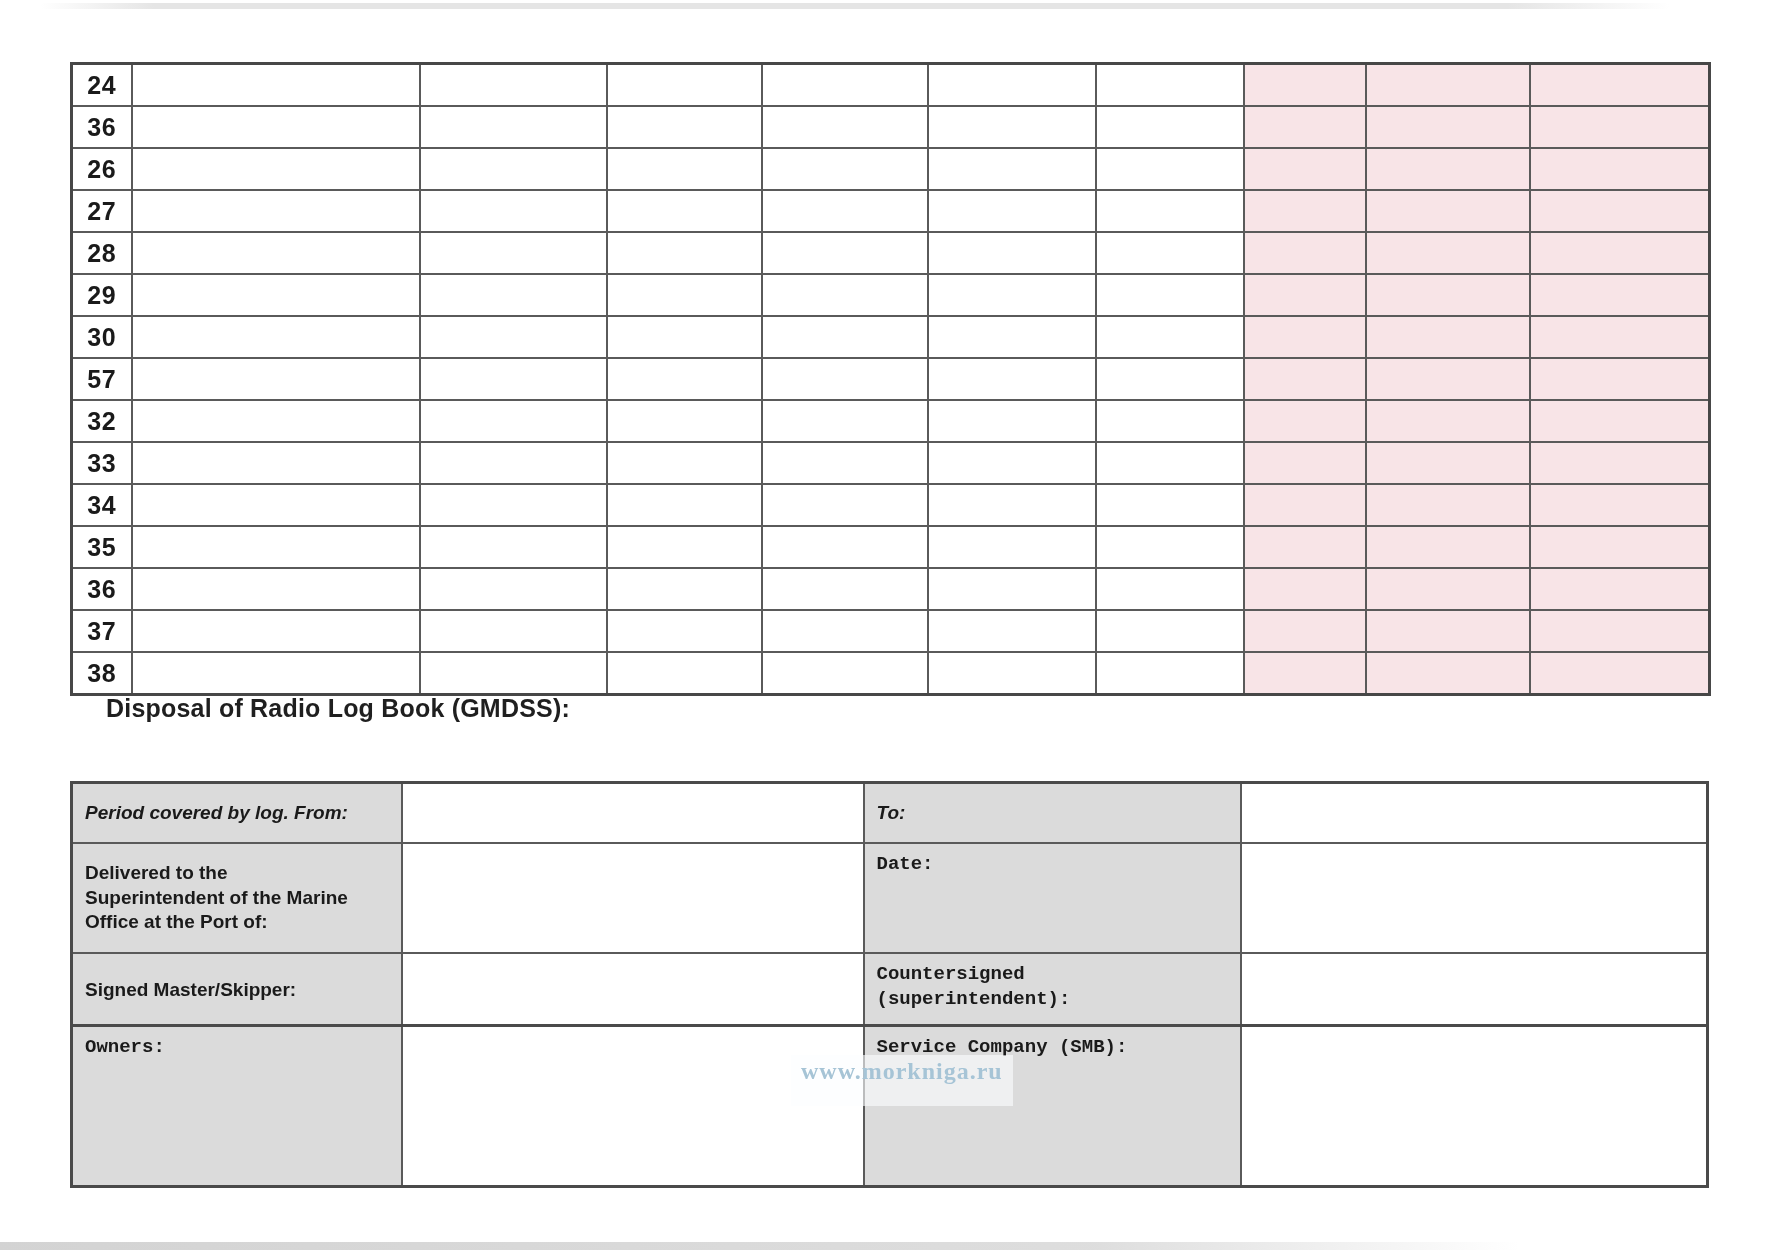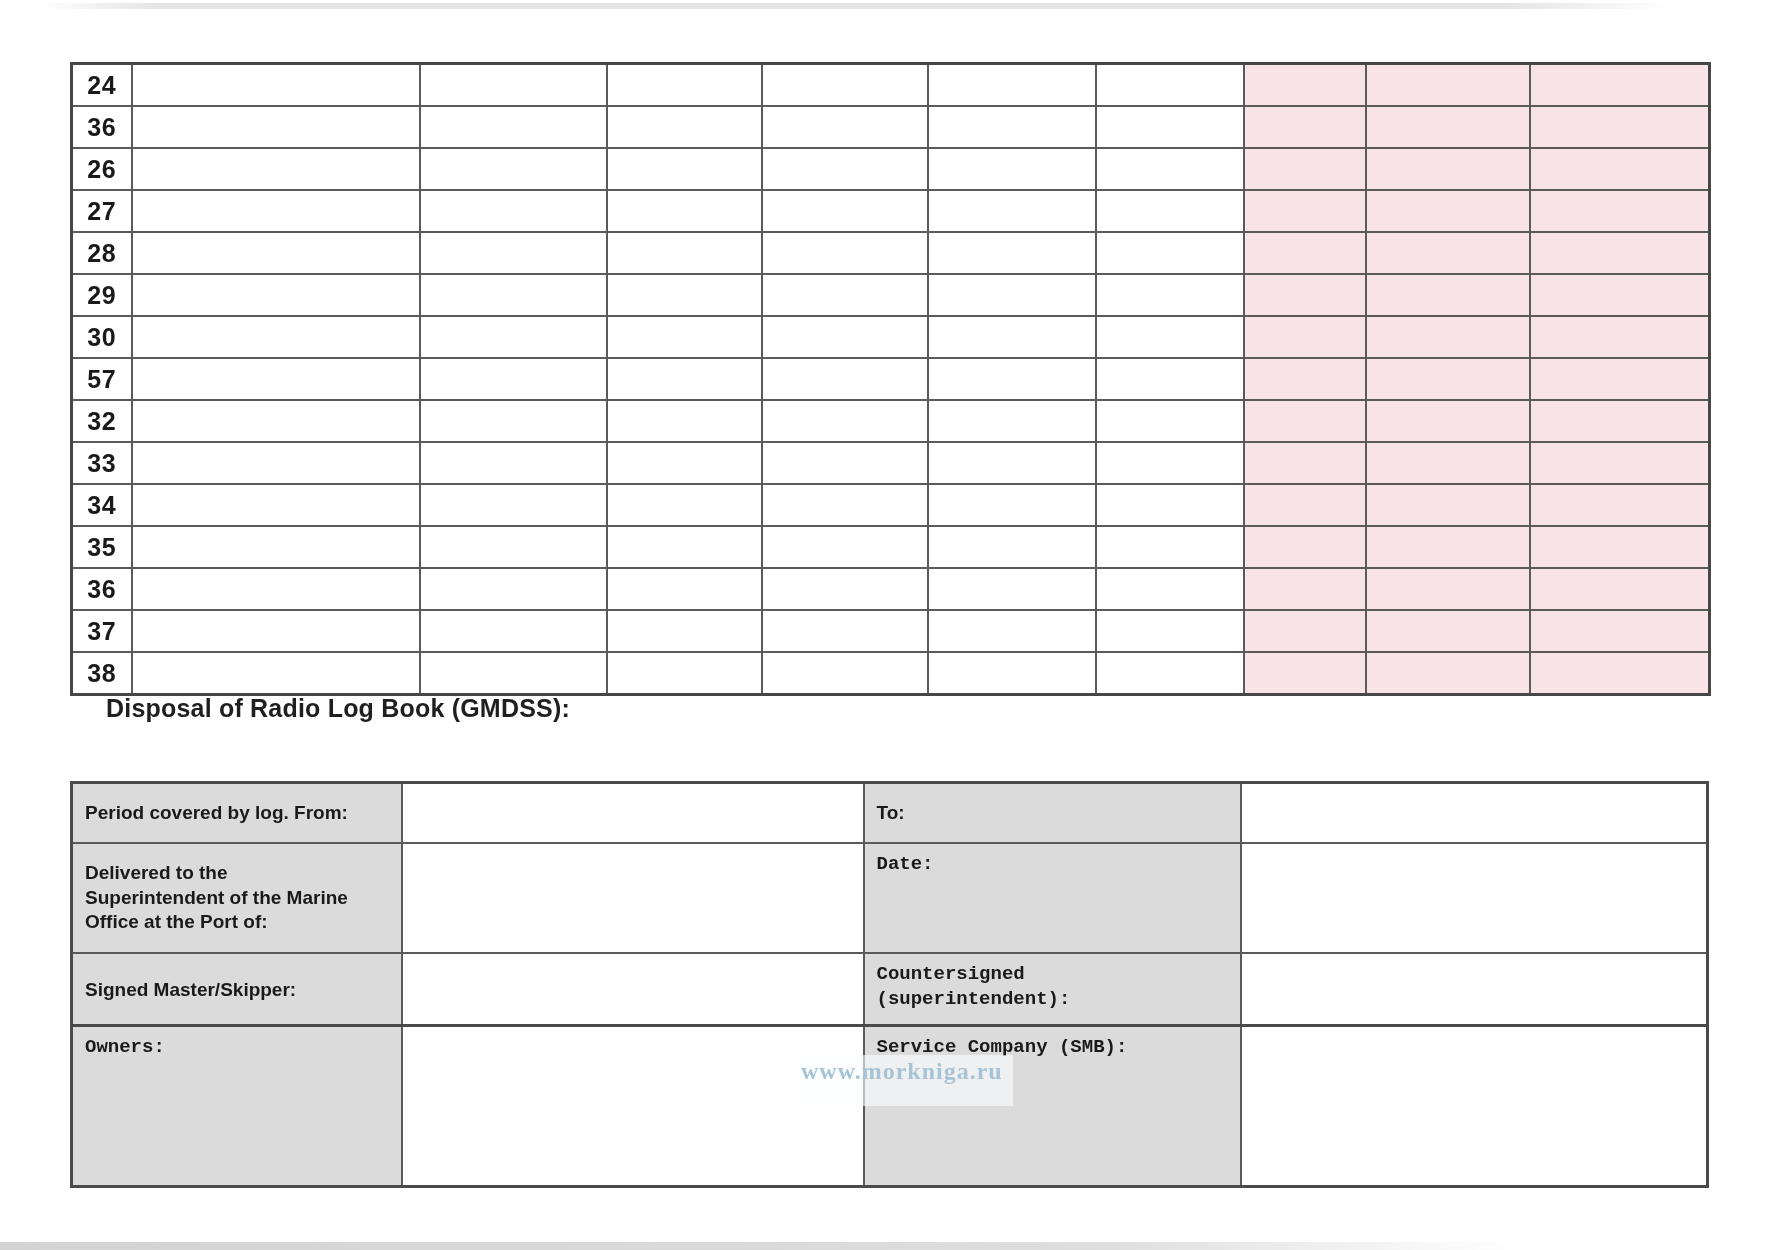--- a/index.html
+++ b/index.html
@@ -47,21 +47,21 @@
     background:var(--label-bg, #dbdbdb);
     font-weight:bold; font-size:19px; color:#1a1a1a;
     line-height:1.3;
   }
   .form-table td.input-cell { background:#ffffff; }
   .pre-line { white-space:pre-line; }
   .va-top { vertical-align:top;font-family:Liberation Mono, monospace; }
   .va-mid { vertical-align:middle; }
 
   .disposal { left:70px; top:781px; width:1637px; }
-  .disposal tr:nth-child(1) td { height:42px; }
+  .disposal tr:nth-child(1) td { height:42px;font-style:italic; }
   .disposal tr:nth-child(2) td { height:92px; }
   .disposal tr:nth-child(3) td { height:56px; }
 
   .owners { left:70px; top:1024px; width:1637px; }
   .owners td { height:142px; }
 
   
   .heading {
     position:absolute; left:70px; top:694px;
     font-size:25px; font-weight:bold; color:#1f1f1f;

